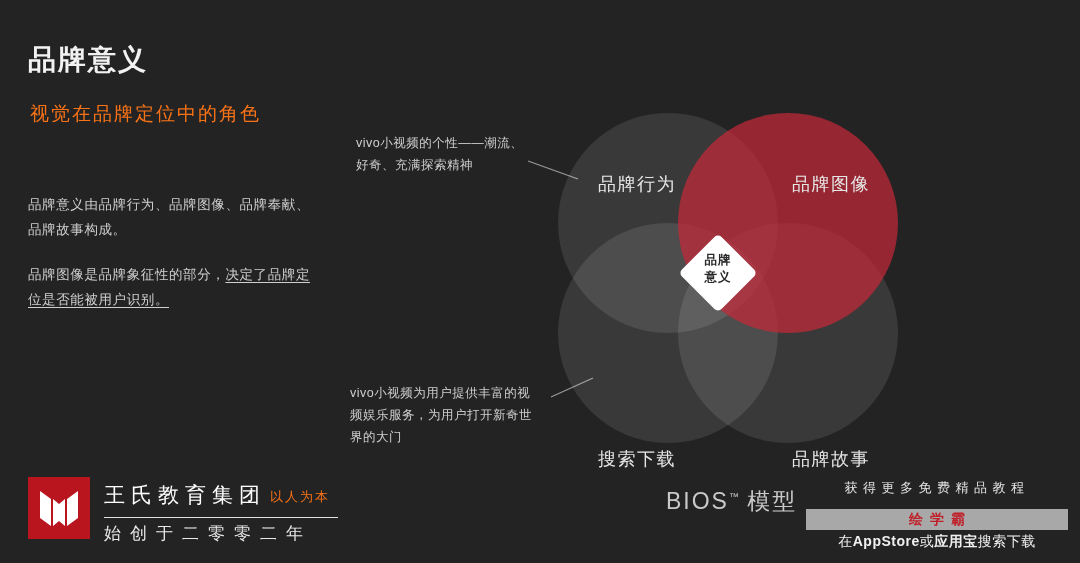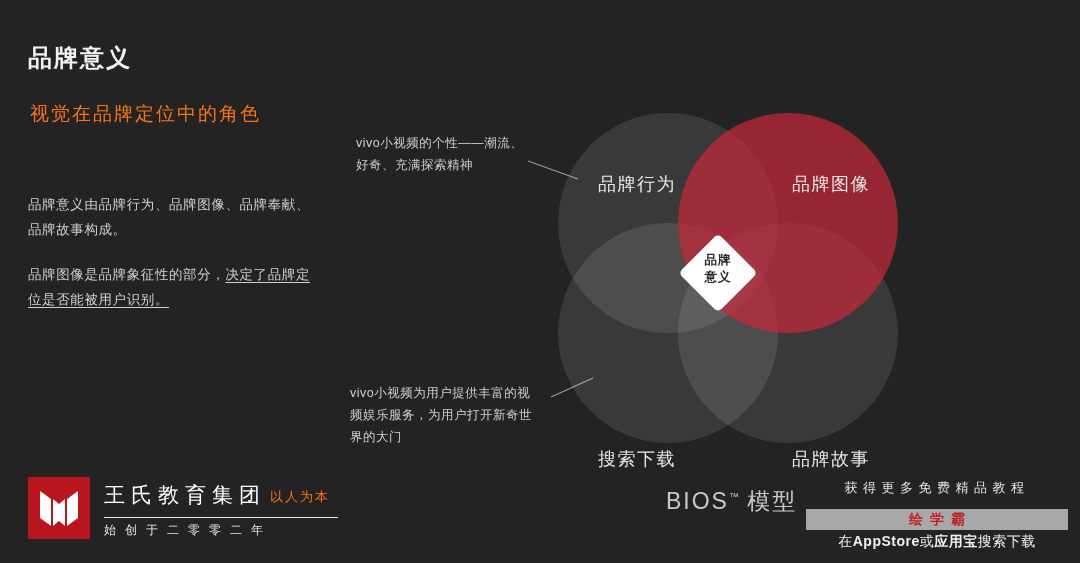--- a/index.html
+++ b/index.html
@@ -8,21 +8,21 @@
     background:#232323;
     font-family:"Liberation Sans","DejaVu Sans",sans-serif;
     overflow:hidden;position:relative;
     -webkit-font-smoothing:antialiased;
   }
   .slide{position:absolute;inset:0;}
 
   
   .title{
     position:absolute;left:28px;top:44px;
-    font-size:24px;font-weight:bold;color:#f2f2f2;
+    font-size:28px;font-weight:bold;color:#f2f2f2;
     letter-spacing:2px;line-height:1.15;
   }
   .subtitle{
     position:absolute;left:30px;top:101px;
     font-size:19px;color:#f97316;letter-spacing:2px;font-weight:normal;
   }
   .body-block{
     position:absolute;left:28px;top:192px;width:290px;
     font-size:13.5px;line-height:25px;color:#cfcfcf;letter-spacing:.6px;
   }
@@ -80,21 +80,21 @@
   }
   .logo-slogan{
     position:absolute;left:242px;top:11px;
     font-size:13px;color:#f97316;letter-spacing:2px;
   }
   .logo-rule{
     position:absolute;left:76px;top:40px;width:234px;height:1px;background:#e2e2e2;
   }
   .logo-since{
     position:absolute;left:76px;top:45px;width:234px;
-    font-size:12px;color:#e8e8e8;letter-spacing:9px;text-align:left;
+    font-size:17px;color:#e8e8e8;letter-spacing:9px;text-align:left;
   }
 
   
   .model{
     position:absolute;left:666px;top:486px;
     font-size:23px;color:#c9c9c9;letter-spacing:2px;font-weight:normal;
   }
   .model sup{font-size:10px;vertical-align:super;letter-spacing:0;}
   .promo{position:absolute;left:806px;top:479px;width:262px;}
   .promo-top{

